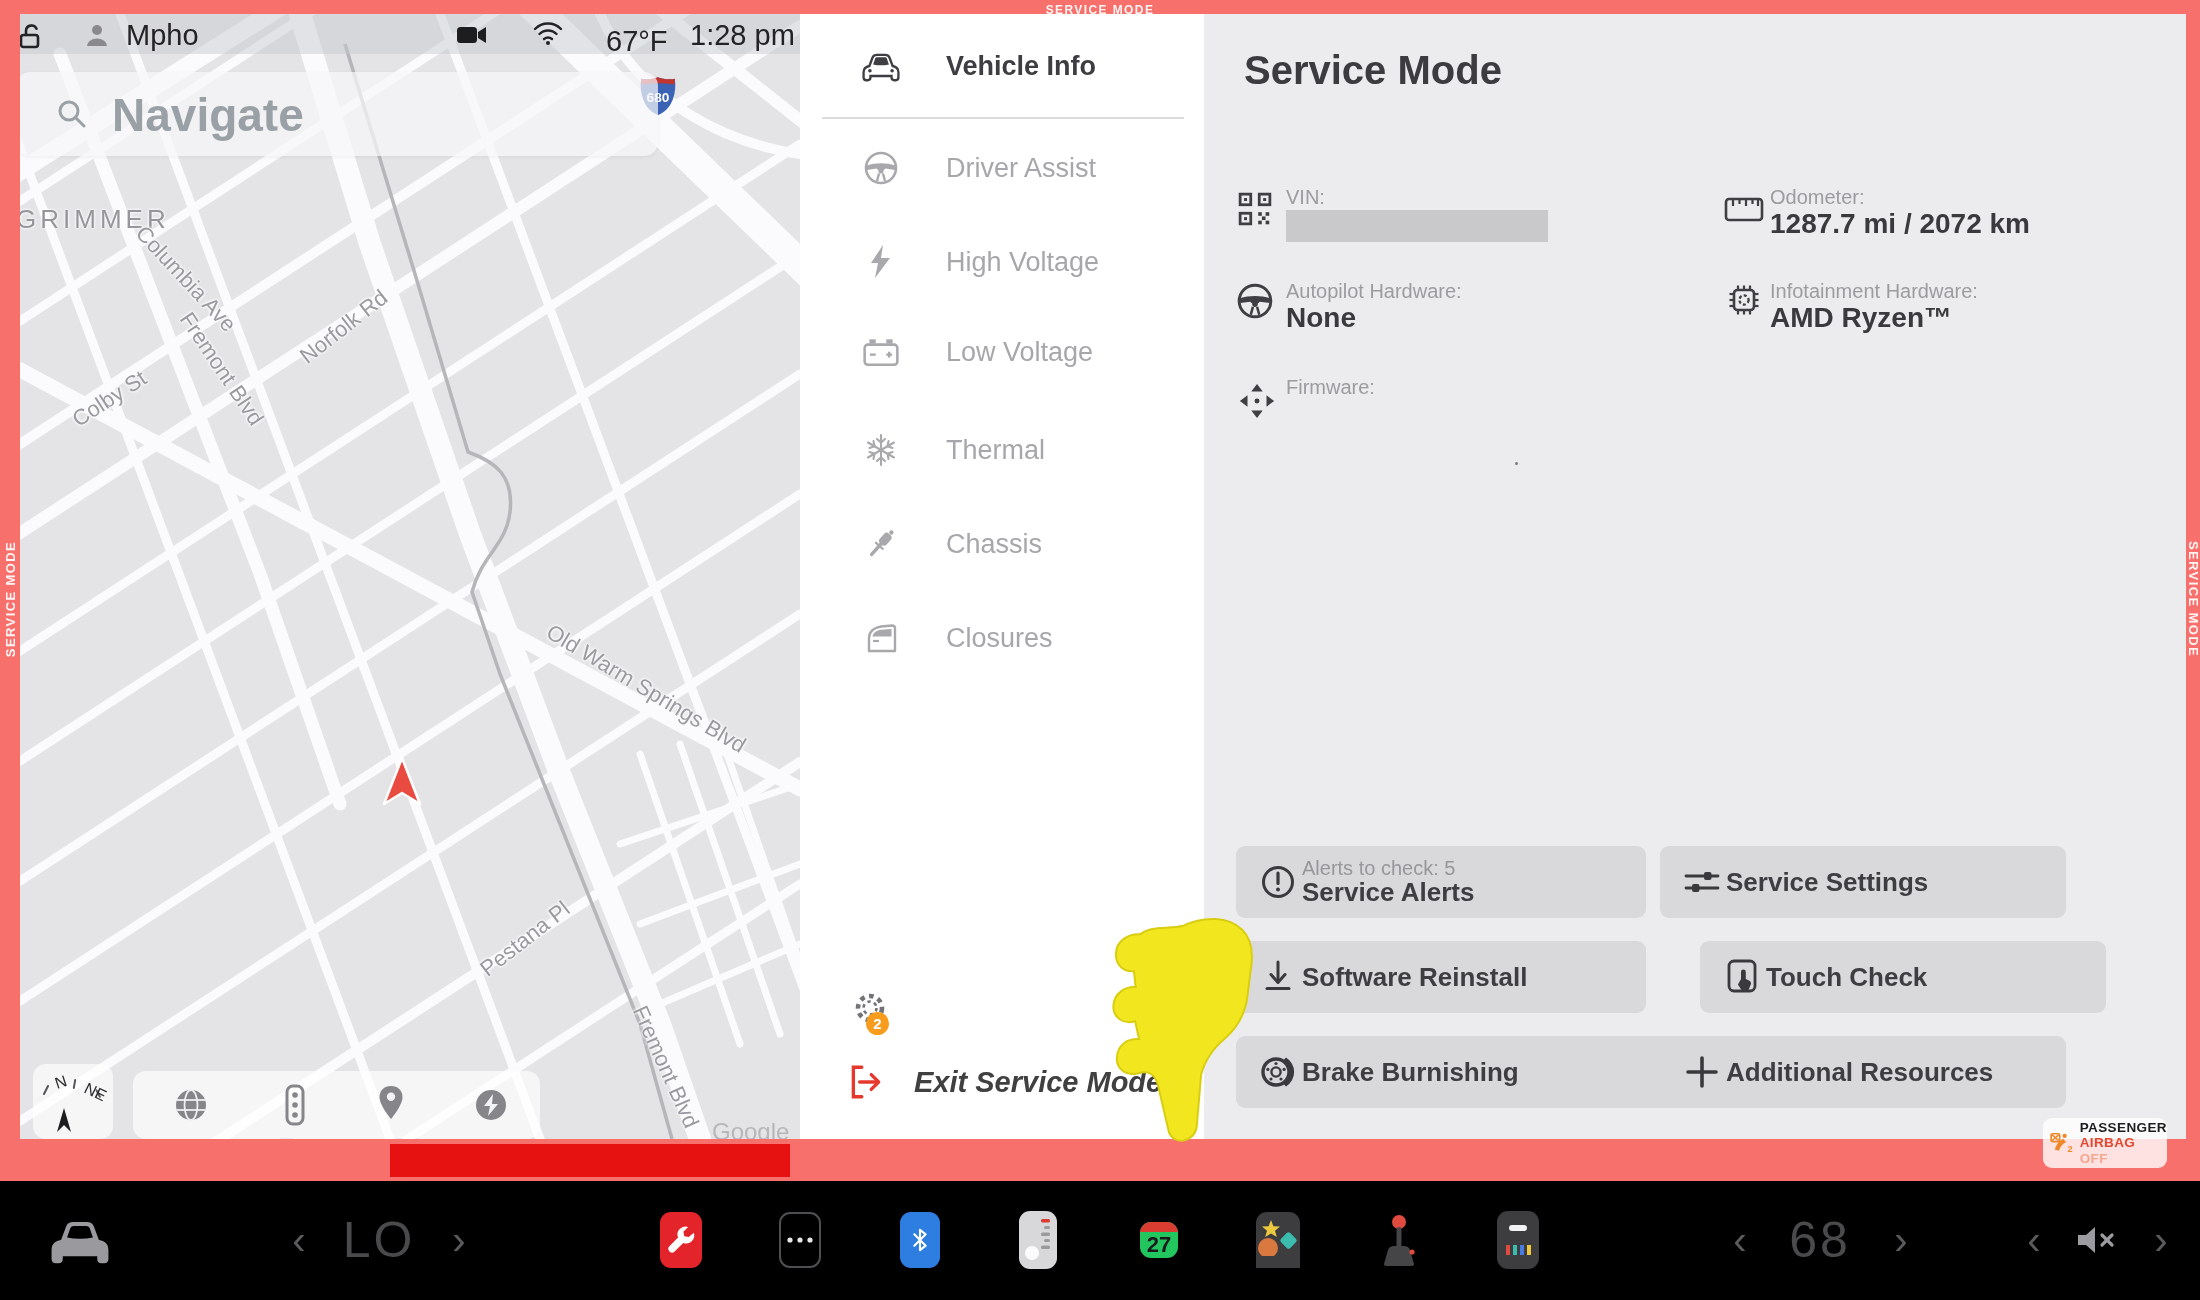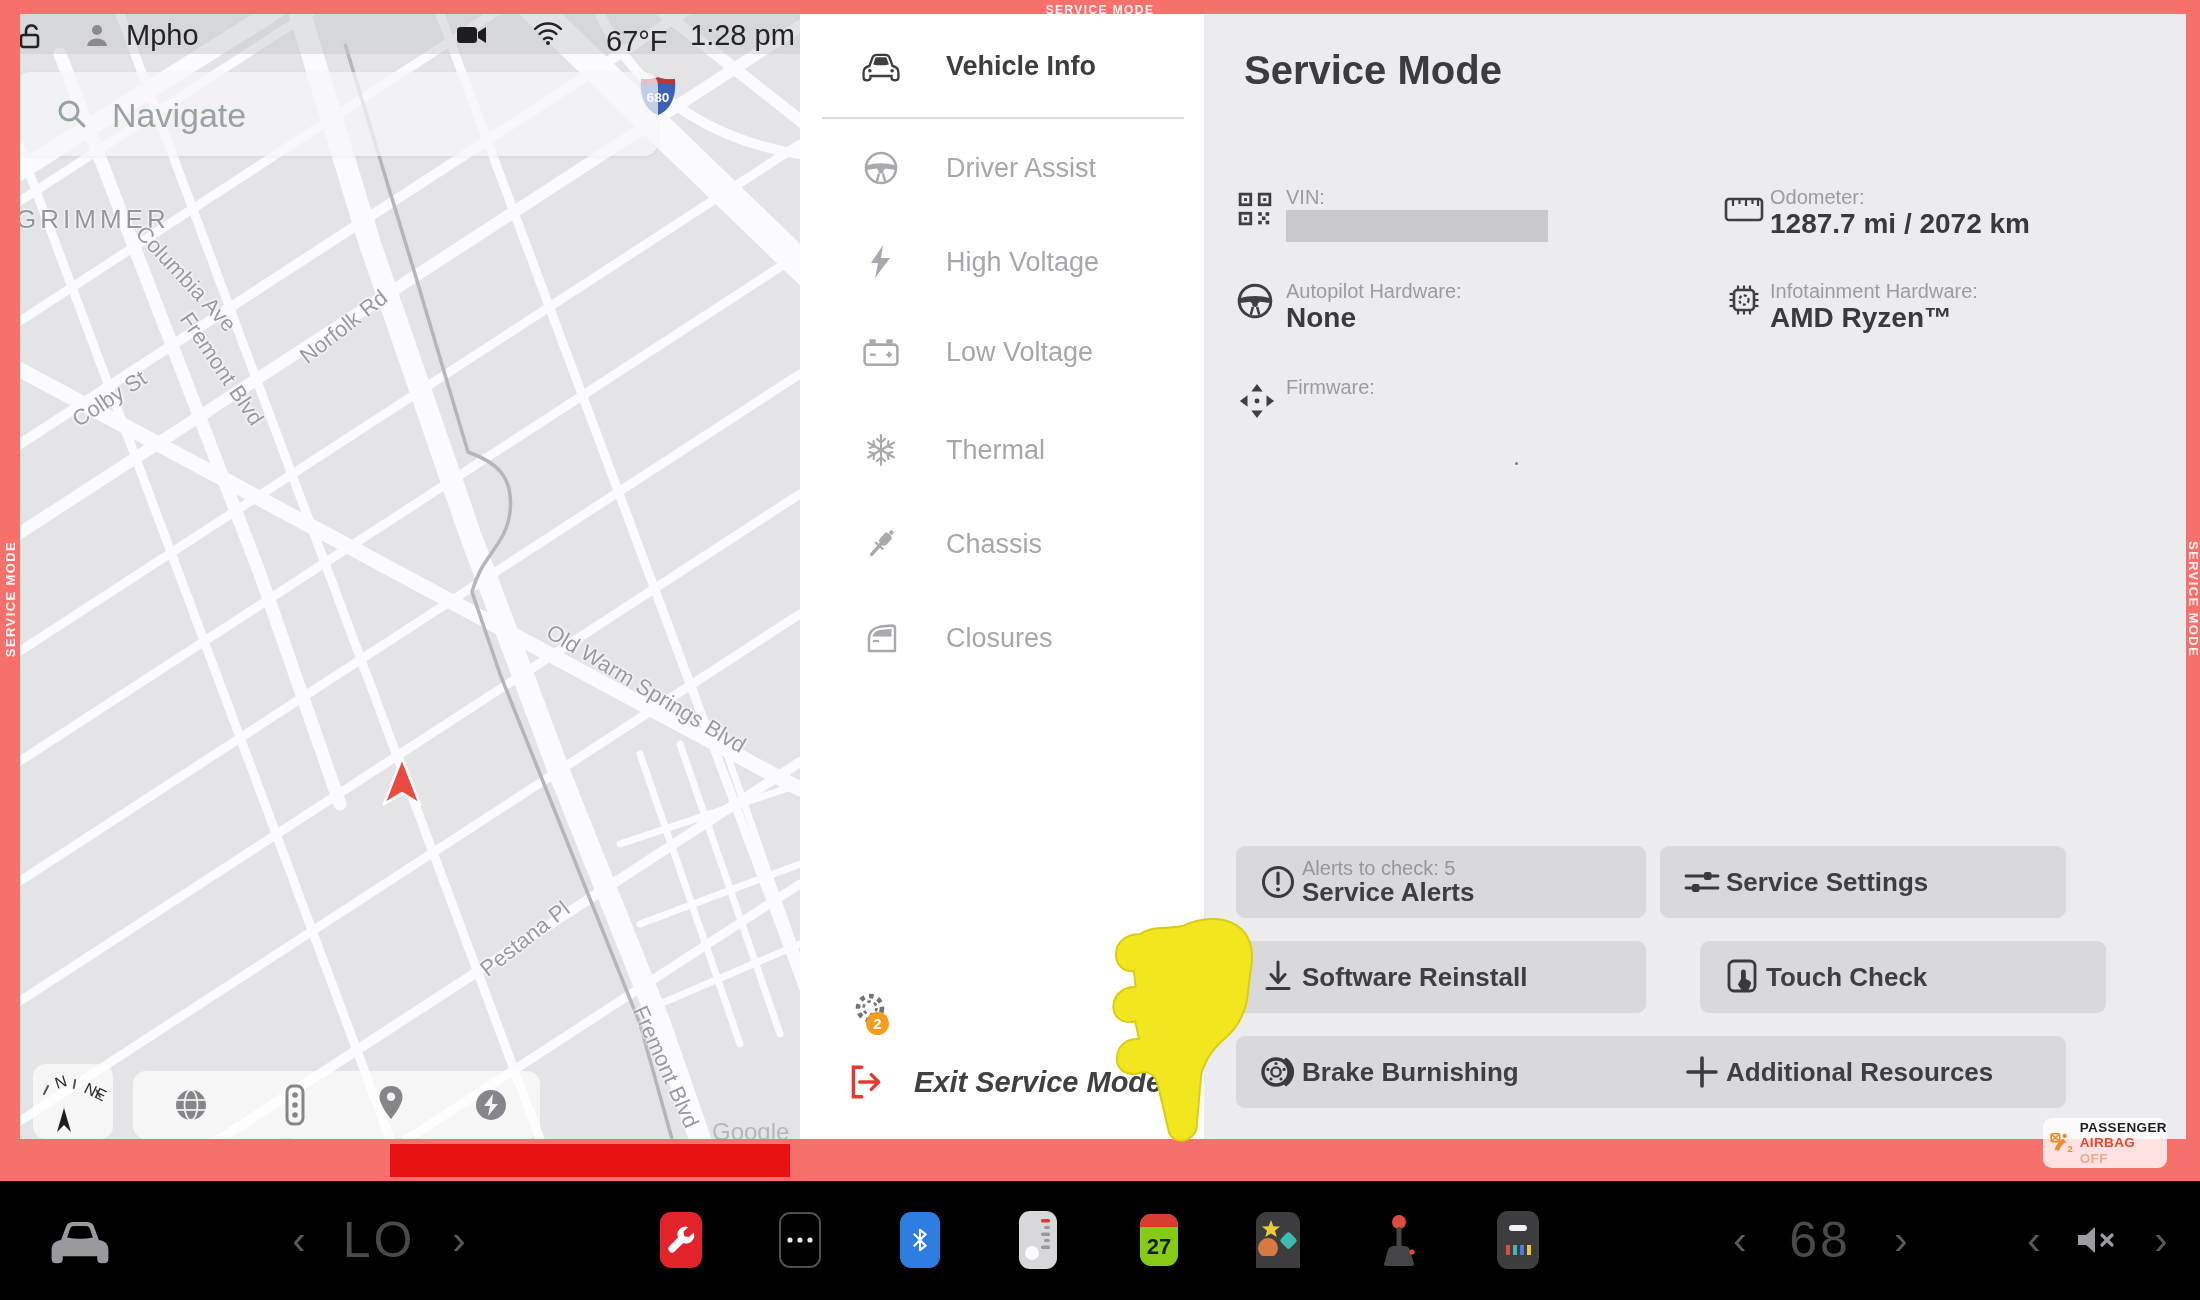--- a/index.html
+++ b/index.html
@@ -14,21 +14,21 @@
   #map{left:0;top:14px;width:800px;height:1125px;overflow:hidden;background:#e4e4e7;}
   .street{color:#999aa0;font-size:22px;font-weight:500;white-space:nowrap;
           text-shadow:0 0 3px #fff,0 0 3px #fff,0 0 4px #fff;}
   .maplabel-big{color:#95959b;font-size:26px;font-weight:500;letter-spacing:4px;
           text-shadow:0 0 3px #fff,0 0 3px #fff;}
   #statusbar{left:0;top:0;width:800px;height:40px;background:rgba(198,200,205,.48);z-index:3;}
   .status-txt{font-size:29px;color:#232326;font-weight:500;}
   #searchbox{left:16px;top:58px;width:642px;height:84px;border-radius:14px;
              background:rgba(246,247,249,.72);box-shadow:0 1px 4px rgba(0,0,0,.06);z-index:3;}
   #searchbox input{position:absolute;left:94px;top:0;width:520px;height:84px;border:0;background:transparent;
-             outline:none;font-size:34px;color:#5b6065;font-family:inherit;}
+             outline:none;font-size:46px;color:#5b6065;font-family:inherit;font-weight:bold;}
   #searchbox input::placeholder{color:#9aa1a6;opacity:1;}
   .mapbtnbox{background:rgba(255,255,255,.66);border-radius:13px;z-index:3;}
   
   #menu{left:800px;top:14px;width:404px;height:1125px;background:#ffffff;z-index:2;}
   .menu-item{position:absolute;left:62px;height:44px;display:flex;align-items:center;gap:46px;cursor:pointer;}
   .menu-item .lbl{font-size:27px;font-weight:500;color:#a7a7ab;}
   .menu-item.active .lbl{color:#3e3e42;font-weight:600;}
   .menu-item .ic{width:38px;height:38px;color:#a9a9ad;display:flex;align-items:center;justify-content:center;}
   .menu-item.active .ic{color:#3f3f43;}
   
@@ -504,21 +504,21 @@
   <div class="tb appic" style="left:1038px;width:38px;height:58px;background:#d8d8da;position:absolute;">
     <svg width="38" height="58" viewBox="0 0 38 58">
       <rect x="22" y="8" width="9" height="3.5" rx="1.5" fill="#d93c31"></rect>
       <rect x="25" y="15" width="6" height="3" rx="1.5" fill="#9a9a9e"></rect>
       <rect x="22" y="21.5" width="9" height="3.5" rx="1.5" fill="#9a9a9e"></rect>
       <rect x="25" y="28" width="6" height="3" rx="1.5" fill="#9a9a9e"></rect>
       <rect x="22" y="34.5" width="9" height="3.5" rx="1.5" fill="#9a9a9e"></rect>
       <circle cx="13" cy="42" r="7" fill="#fbfbfd"></circle>
     </svg>
   </div>
-  <div class="tb appic" style="left:1159px;width:38px;height:52px;background:#84cc16;flex-direction:column;overflow:hidden;">
+  <div class="tb appic" style="left:1159px;width:38px;height:36px;background:#22c55e;flex-direction:column;overflow:hidden;">
     <div style="width:100%;height:13px;background:#d93c31;"></div>
     <div style="flex:1;display:flex;align-items:center;justify-content:center;font-size:22px;font-weight:700;color:#1b1b1d;">27</div>
   </div>
   <div class="tb appic" style="left:1278px;width:44px;height:56px;background:#3d3c3f;position:absolute;">
     <svg width="44" height="56" viewBox="0 0 44 56">
       <polygon points="15,8 17.4,14.2 24,14.6 19 ,18.8 20.8,25 15,21.5 9.2,25 11,18.8 6,14.6 12.6,14.2" fill="#ecc93f"></polygon>
       <circle cx="12" cy="36" r="10" fill="#d9793f"></circle>
       <rect x="26" y="22" width="13" height="13" rx="2.5" transform="rotate(45 32.5 28.5)" fill="#3bbcae"></rect>
       <rect x="0" y="44" width="44" height="12" fill="#3d3c3f"></rect>
     </svg>

